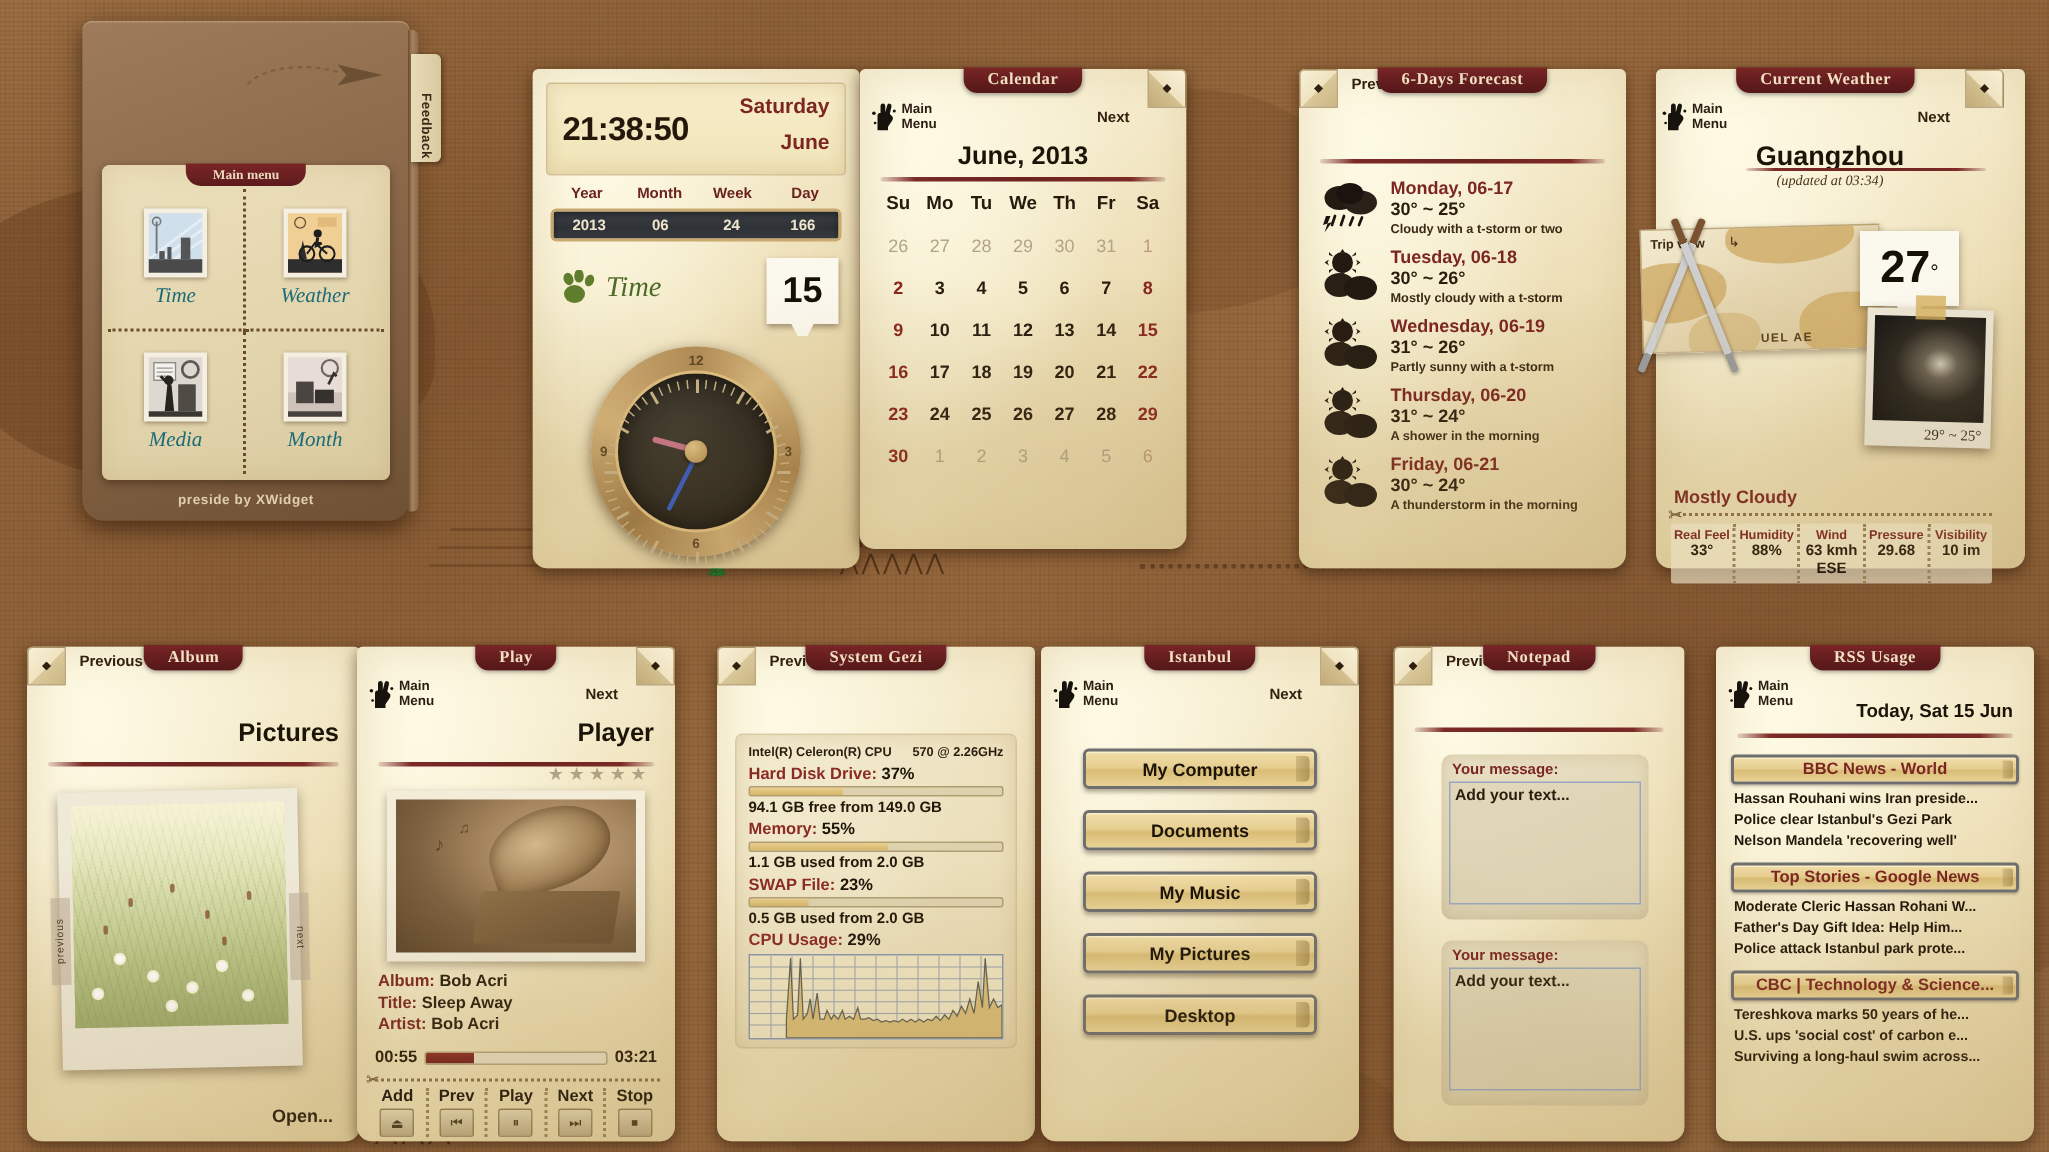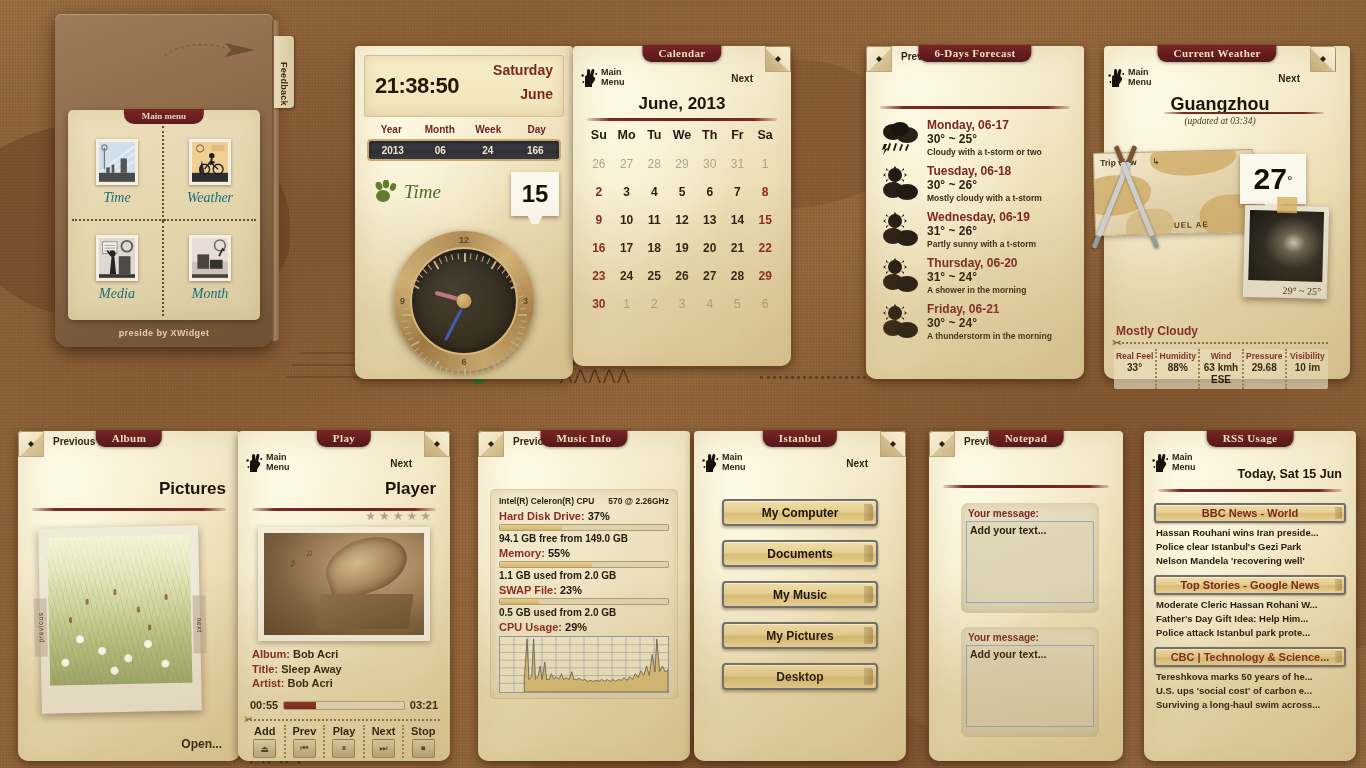--- a/index.html
+++ b/index.html
@@ -1050,21 +1050,21 @@
         <div class="mcbtn">⏭</div>
       </div>
       <div class="mctrl">
         <div class="mclab">Stop</div>
         <div class="mcbtn">⏹</div>
       </div>
     </div>
 </div>
 
 <div class="widget" id="sysw">
-  <div class="wtitle">Music Info</div>
+  <div class="wtitle">System Gezi</div>
   <div class="corner tl">
       <i class="dot"></i>
     </div>
   <div class="navprev">Previous</div>
   <div id="syspanel">
     <div id="cpuname">
       <span>Intel(R) Celeron(R) CPU</span>
       <span>570  @ 2.26GHz</span>
     </div>
     <div id="sysmetrics">

